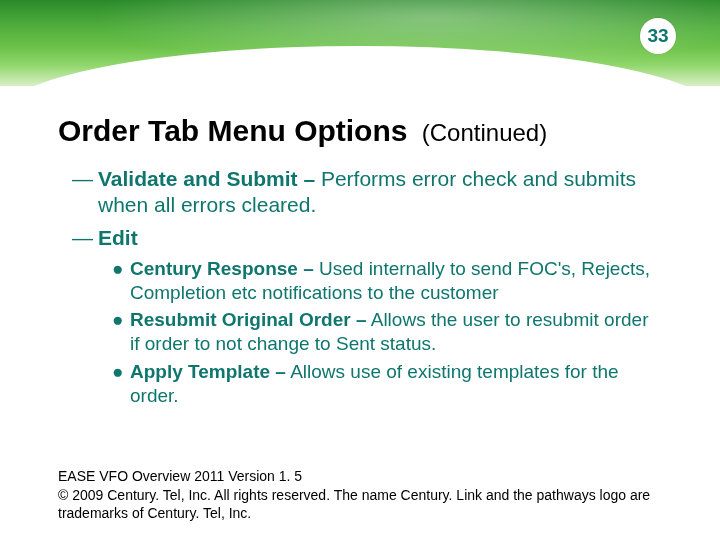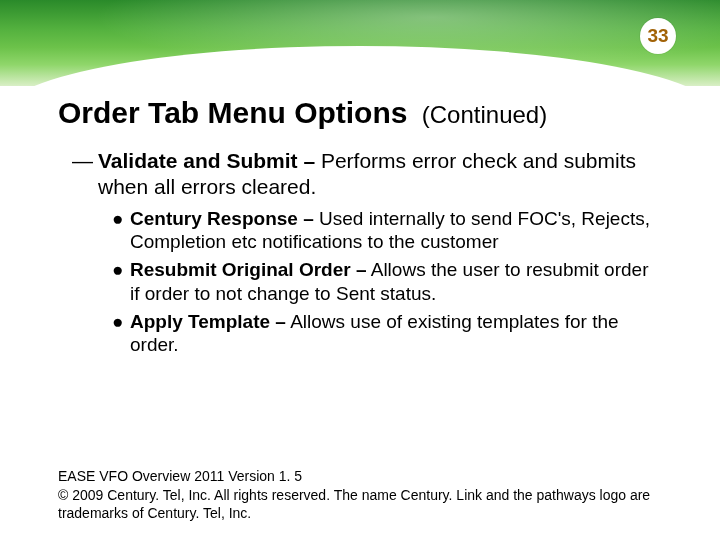--- a/index.html
+++ b/index.html
@@ -15,28 +15,28 @@
     background: #fff;
     border-radius: 50% 50% 0 0 / 100% 100% 0 0;
   }
   .banner-shade {
     position: absolute; top: 0; left: 0; width: 720px; height: 86px;
     background: radial-gradient(ellipse at 60% 20%, rgba(255,255,255,0.35), rgba(0,0,0,0) 55%);
   }
   .pagenum {
     position: absolute; top: 18px; right: 44px;
     width: 36px; height: 36px; border-radius: 50%;
-    background: #fff; color: #a16207; font-weight: bold; font-size: 19px;
+    background: #fff; color: #0f766e; font-weight: bold; font-size: 19px;
     display: flex; align-items: center; justify-content: center;
     box-shadow: 0 0 0 1px rgba(0,0,0,0.05);
   }
-  .content { position: absolute; top: 96px; left: 58px; right: 58px; }
+  .content { position: absolute; top: 114px; left: 58px; right: 58px; }
   .title { font-size: 30px; font-weight: bold; color: #000; }
   .title .cont { font-size: 24px; font-weight: normal; color: #000; margin-left: 6px; }
-  .body { margin-top: 18px; font-size: 21px; line-height: 1.25; color: #000000; padding-left: 14px; }
+  .body { margin-top: 18px; font-size: 21px; line-height: 1.25; color: #0f766e; padding-left: 14px; }
   .dash-item { margin-bottom: 6px; text-indent: -26px; padding-left: 26px; }
   .dash-item .dash { display: inline-block; width: 26px; text-indent: 0; }
   .sublist { margin-top: 4px; padding-left: 40px; font-size: 19px; }
   .sub-item { margin-bottom: 4px; text-indent: -18px; padding-left: 18px; }
   .sub-item .bullet { display: inline-block; width: 18px; text-indent: 0; }
   .bold { font-weight: bold; }
   .footer { position: absolute; left: 58px; bottom: 18px; font-size: 14px; color: #000; line-height: 1.3; }
 </style>
 </head>
 <body>
@@ -53,20 +53,23 @@
   <div class="content">
     <div class="title">
       <span>Order Tab Menu Options</span>
       <span class="cont">(Continued)</span>
     </div>
 
     <div class="body">
       <div class="dash-item">
         <span class="dash">—</span><span class="bold">Validate and Submit –</span><span> Performs error check and submits when all errors cleared.</span>
       </div>
+      <div class="dash-item">
+        <span class="dash">—</span><span class="bold">Edit</span><span></span>
+      </div>
 
       <div class="sublist">
         <div class="sub-item">
           <span class="bullet">●</span><span class="bold">Century Response –</span><span> Used internally to send FOC's, Rejects, Completion etc notifications to the customer</span>
         </div>
         <div class="sub-item">
           <span class="bullet">●</span><span class="bold">Resubmit Original Order –</span><span> Allows the user to resubmit order if order to not change to Sent status.</span>
         </div>
         <div class="sub-item">
           <span class="bullet">●</span><span class="bold">Apply Template –</span><span> Allows use of existing templates for the order.</span>

